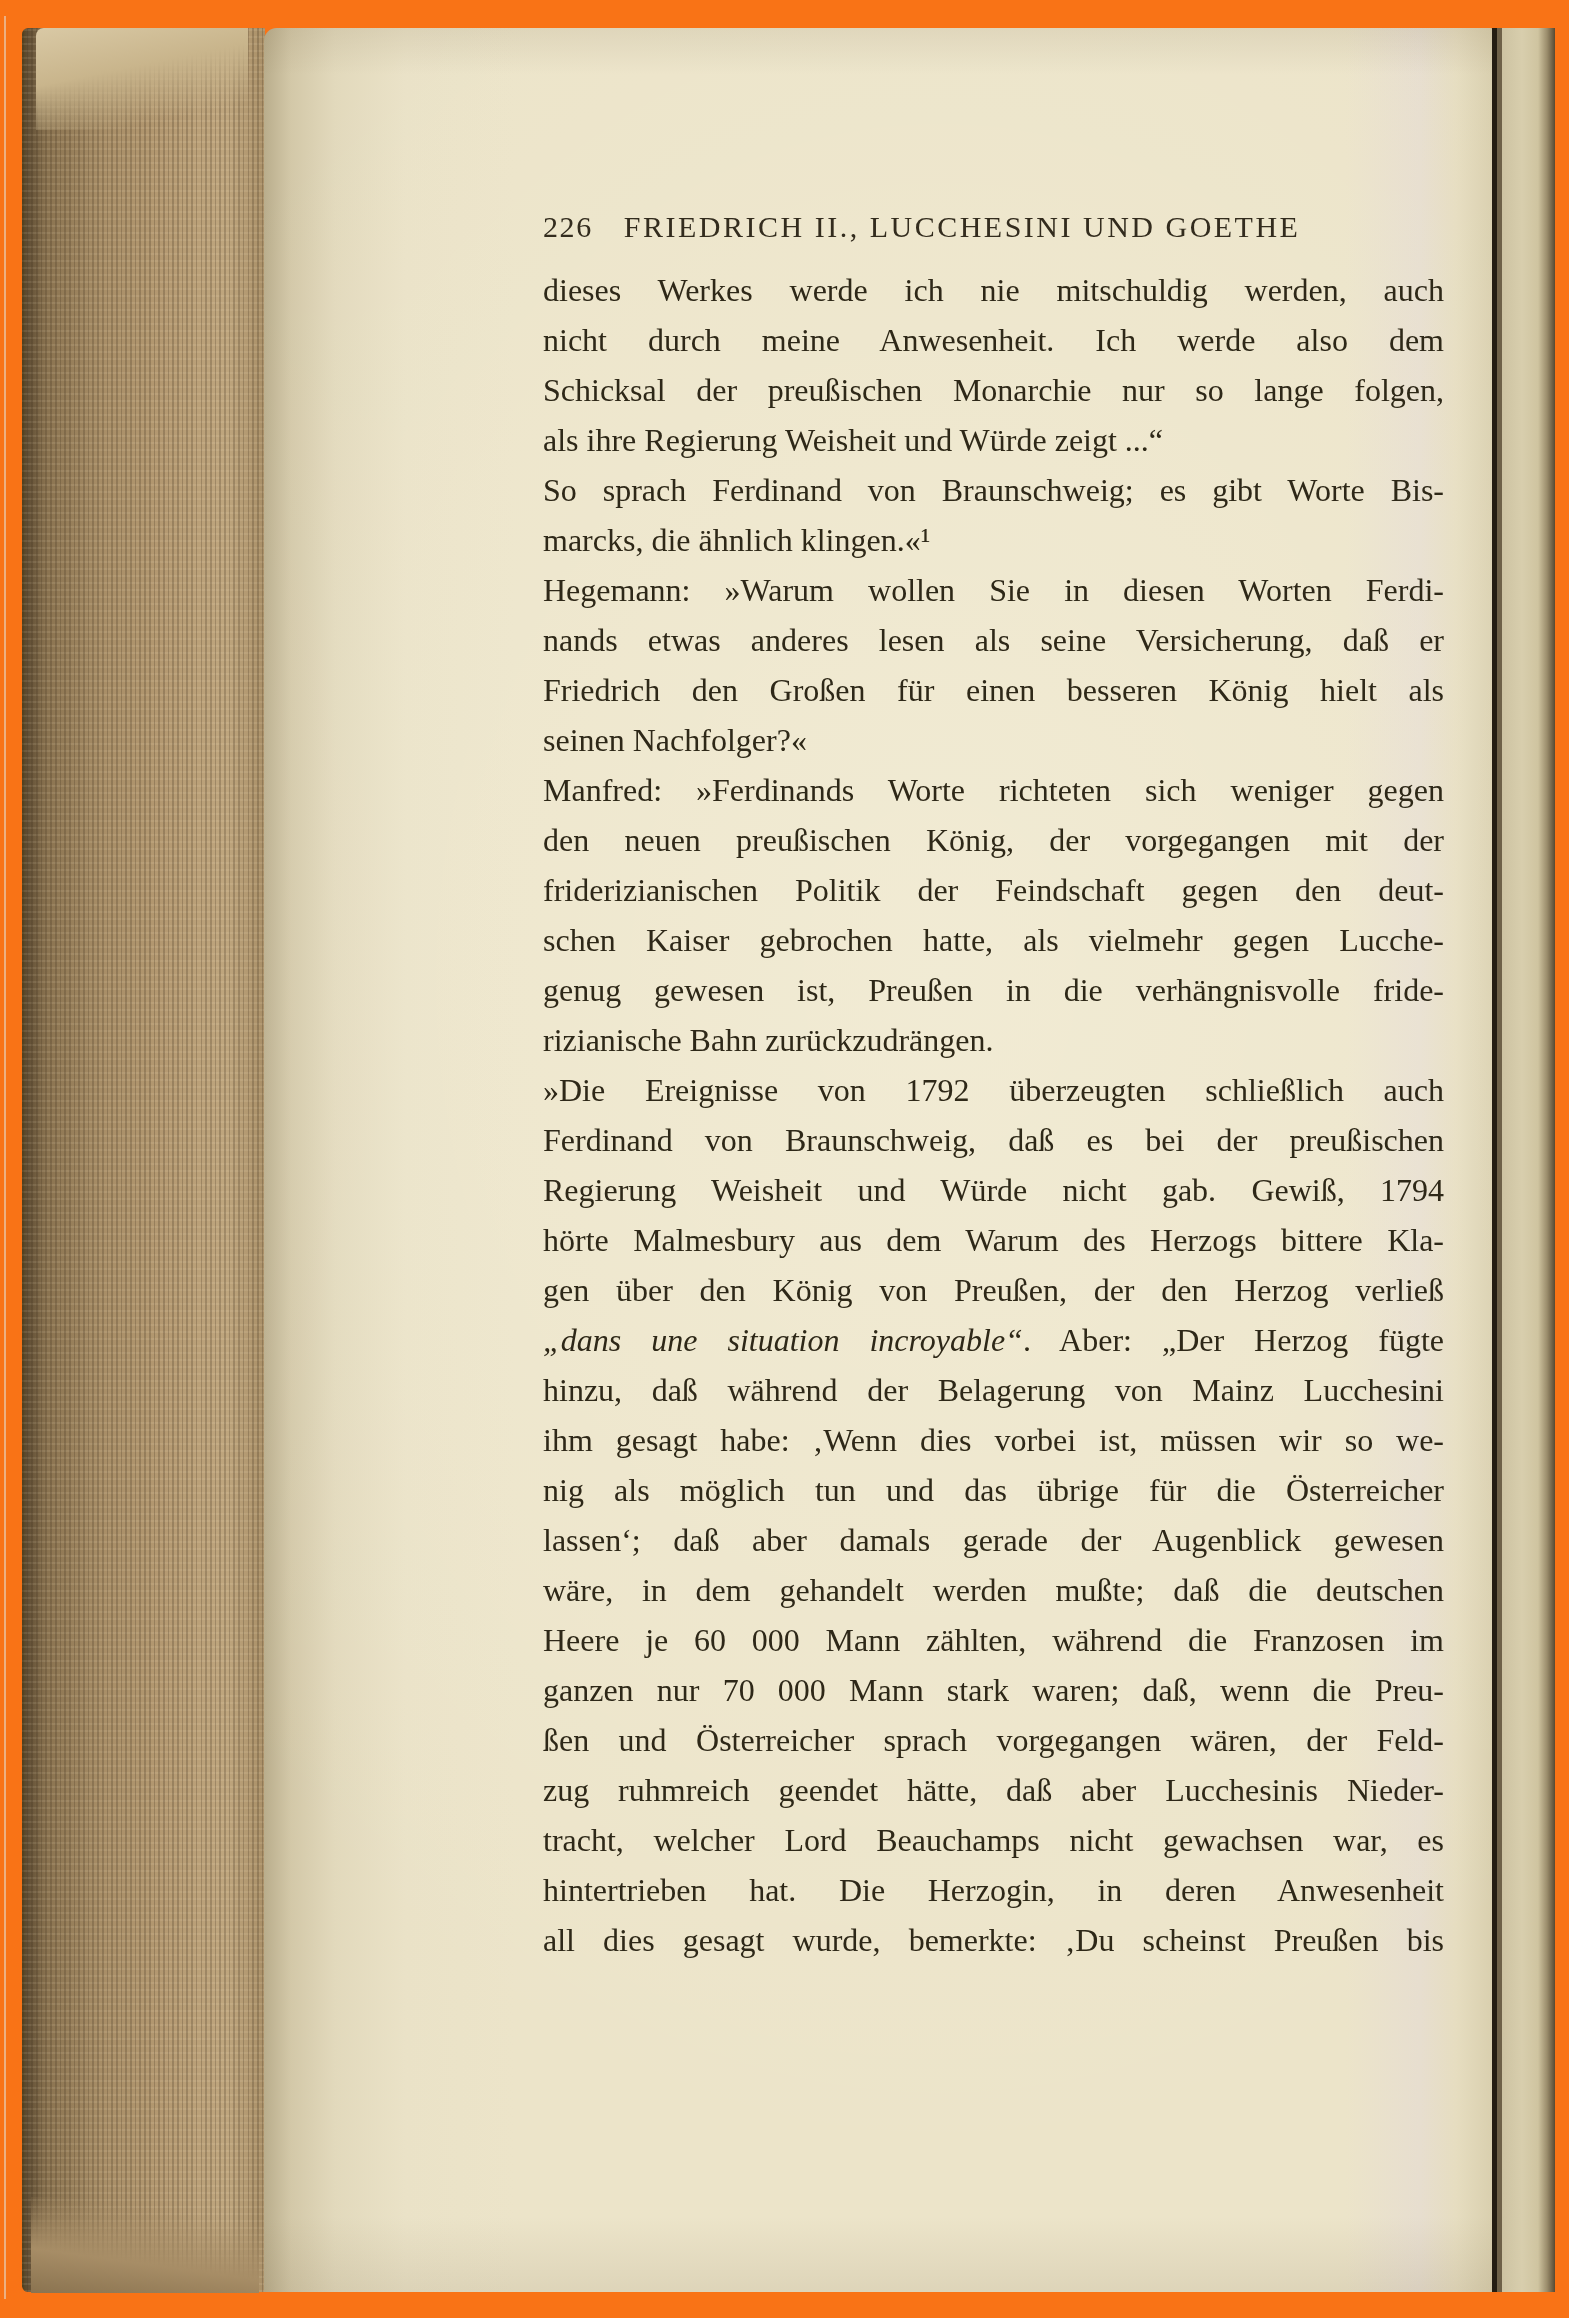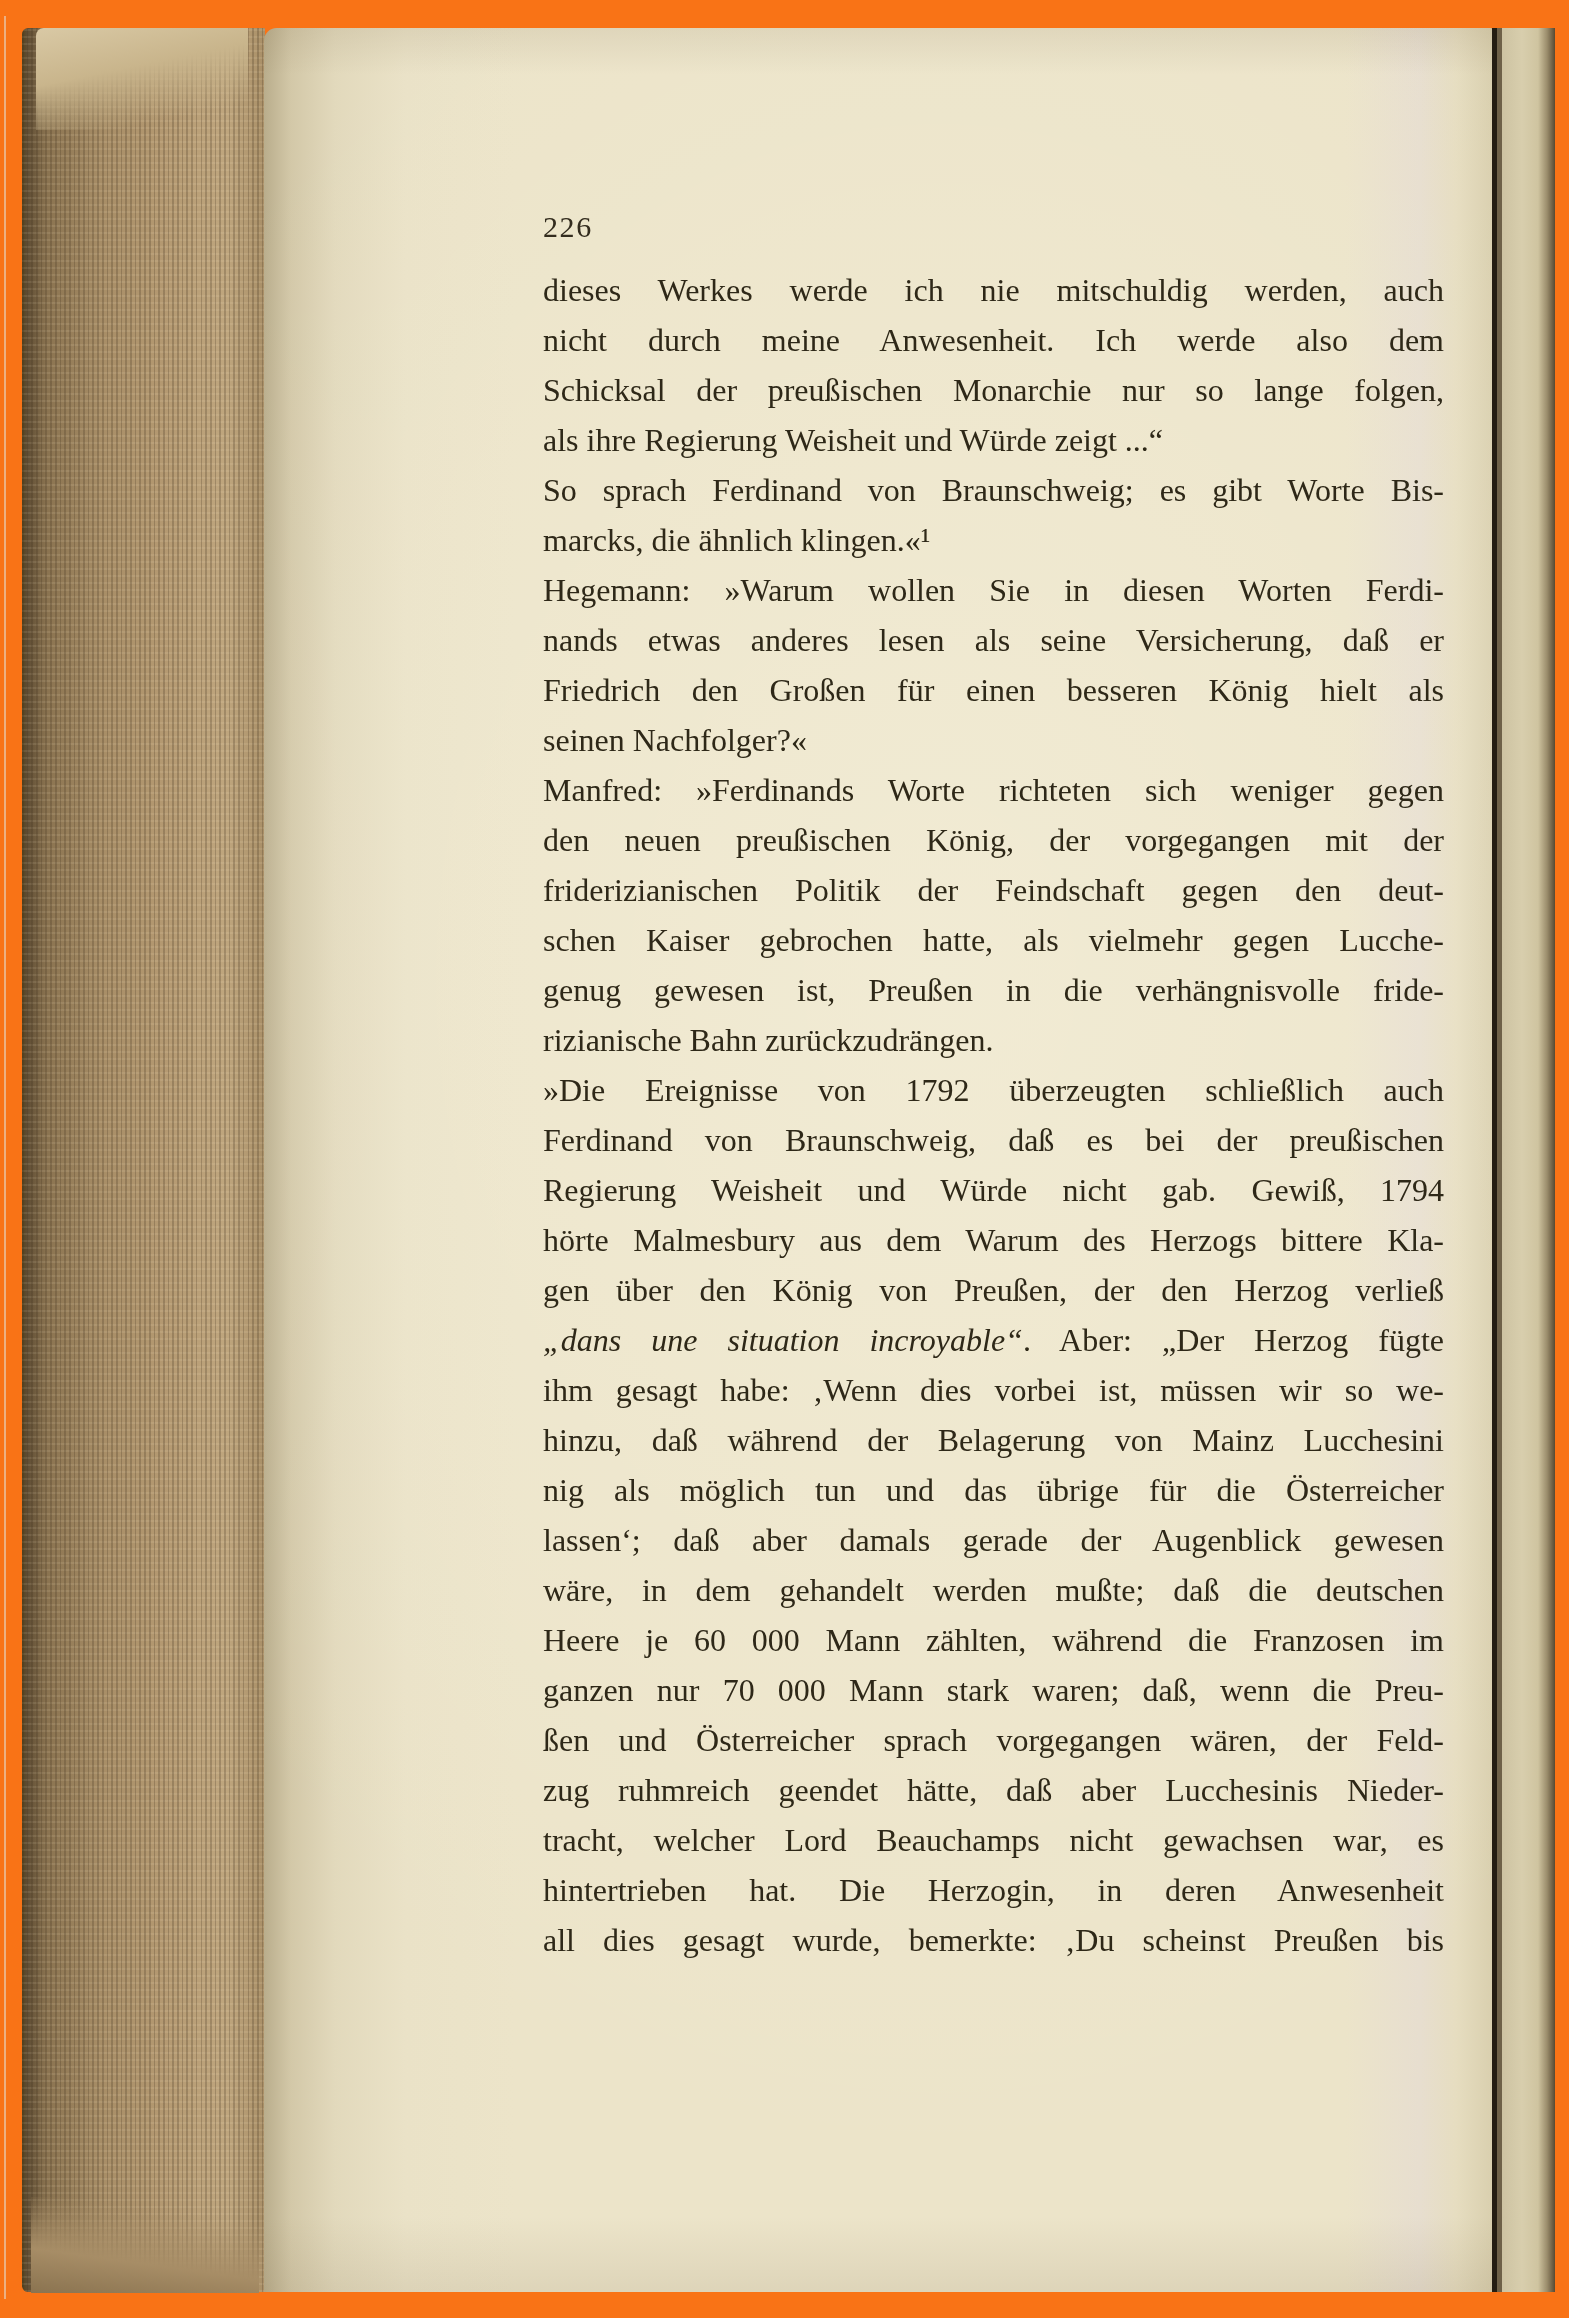--- a/index.html
+++ b/index.html
@@ -68,20 +68,21 @@
   <div class="scan-line"></div>
   <div class="book-edges"></div>
   <div class="book-edges-top"></div>
   <div class="book-edges-bottom"></div>
 
   <div class="page"></div>
   <div class="next-page"></div>
 
   <div class="header">
     <span class="num">226</span>
+    <span class="title">FRIEDRICH II., LUCCHESINI UND GOETHE</span>
   </div>
 
   <div class="body-text">
       <div class="line">dieses Werkes werde ich nie mitschuldig werden, auch</div>
       <div class="line">nicht durch meine Anwesenheit. Ich werde also dem</div>
       <div class="line">Schicksal der preußischen Monarchie nur so lange folgen,</div>
       <div class="line end">als ihre Regierung Weisheit und Würde zeigt ...“</div>
       <div class="line">So sprach Ferdinand von Braunschweig; es gibt Worte Bis-</div>
       <div class="line end">marcks, die ähnlich klingen.«¹</div>
       <div class="line">Hegemann: »Warum wollen Sie in diesen Worten Ferdi-</div>
@@ -93,22 +94,22 @@
       <div class="line">friderizianischen Politik der Feindschaft gegen den deut-</div>
       <div class="line">schen Kaiser gebrochen hatte, als vielmehr gegen Lucche-</div>
       <div class="line">genug gewesen ist, Preußen in die verhängnisvolle fride-</div>
       <div class="line end">rizianische Bahn zurückzudrängen.</div>
       <div class="line">»Die Ereignisse von 1792 überzeugten schließlich auch</div>
       <div class="line">Ferdinand von Braunschweig, daß es bei der preußischen</div>
       <div class="line">Regierung Weisheit und Würde nicht gab. Gewiß, 1794</div>
       <div class="line">hörte Malmesbury aus dem Warum des Herzogs bittere Kla-</div>
       <div class="line">gen über den König von Preußen, der den Herzog verließ</div>
       <div class="line"><span class="i">„dans une situation incroyable“</span><span>. Aber: „Der Herzog fügte</span></div>
+      <div class="line">hinzu, daß während der Belagerung von Mainz Lucchesini</div>
       <div class="line">ihm gesagt habe: ‚Wenn dies vorbei ist, müssen wir so we-</div>
-      <div class="line">hinzu, daß während der Belagerung von Mainz Lucchesini</div>
       <div class="line">nig als möglich tun und das übrige für die Österreicher</div>
       <div class="line">lassen‘; daß aber damals gerade der Augenblick gewesen</div>
       <div class="line">wäre, in dem gehandelt werden mußte; daß die deutschen</div>
       <div class="line">Heere je 60 000 Mann zählten, während die Franzosen im</div>
       <div class="line">ganzen nur 70 000 Mann stark waren; daß, wenn die Preu-</div>
       <div class="line">ßen und Österreicher sprach vorgegangen wären, der Feld-</div>
       <div class="line">zug ruhmreich geendet hätte, daß aber Lucchesinis Nieder-</div>
       <div class="line">tracht, welcher Lord Beauchamps nicht gewachsen war, es</div>
       <div class="line">hintertrieben hat. Die Herzogin, in deren Anwesenheit</div>
       <div class="line">all dies gesagt wurde, bemerkte: ‚Du scheinst Preußen bis</div>

